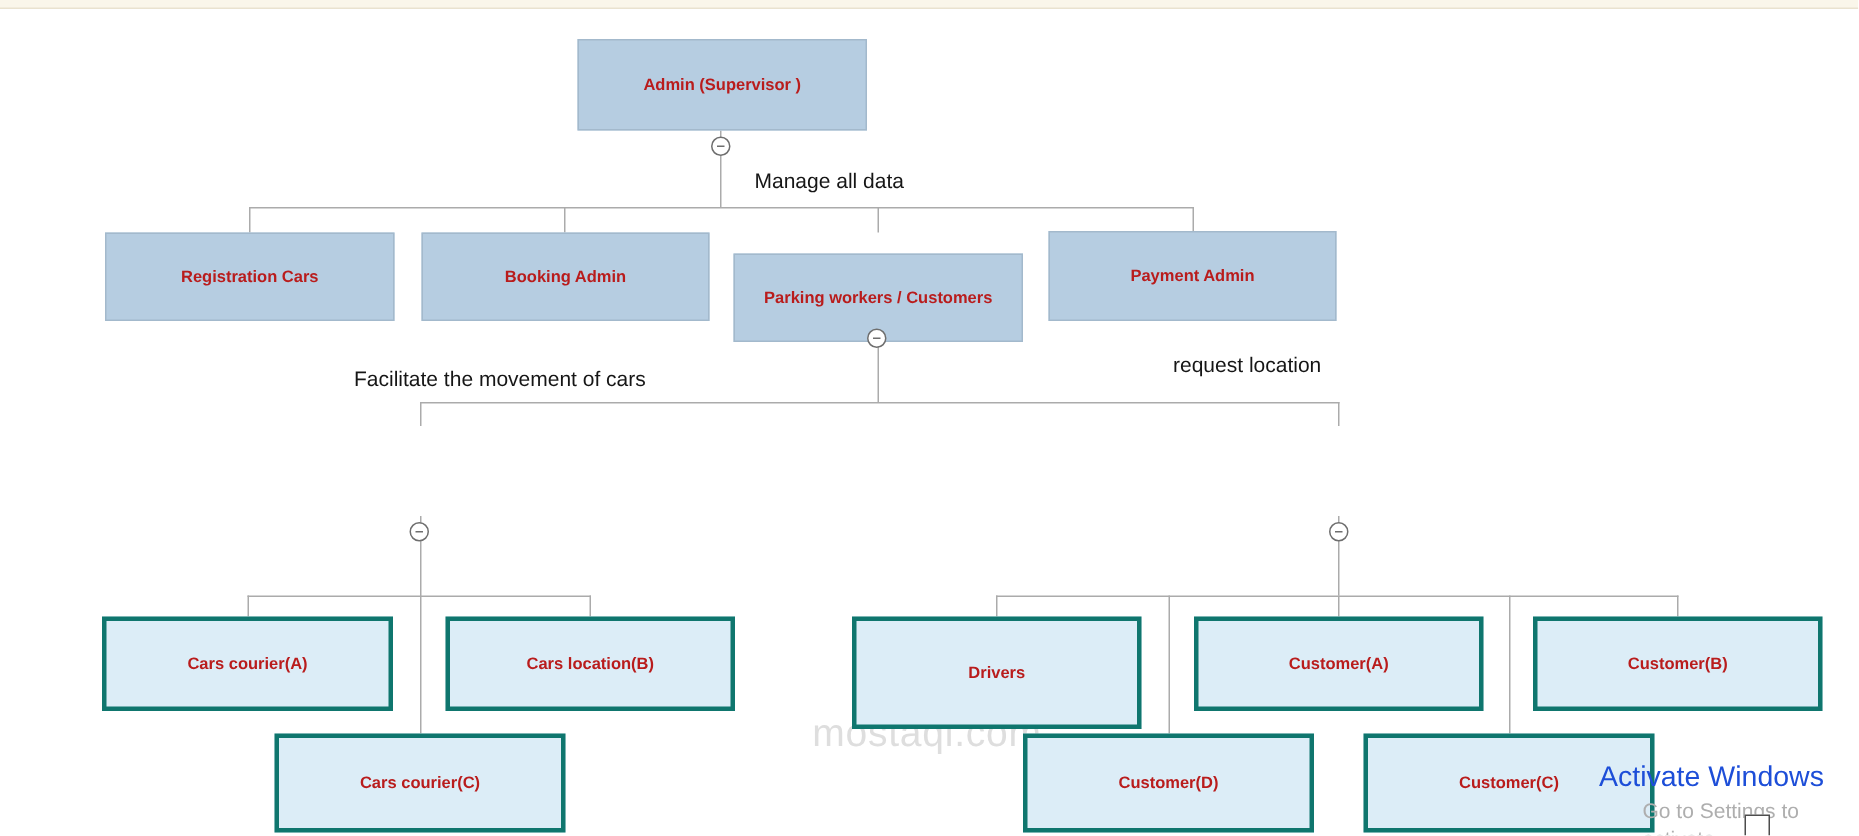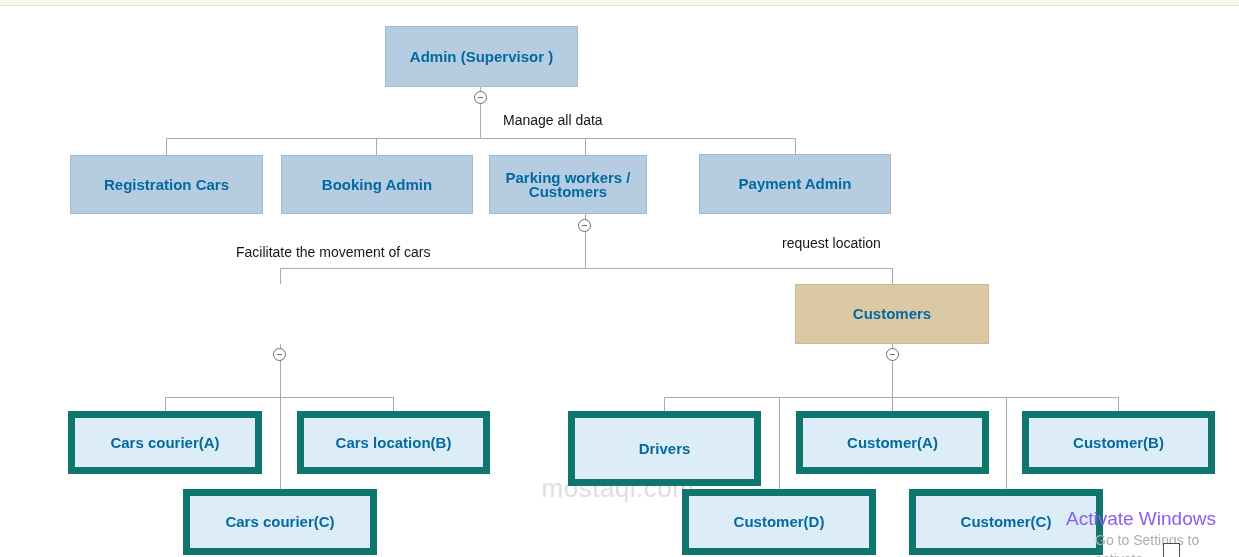--- a/index.html
+++ b/index.html
@@ -27,41 +27,41 @@
     text-align:center; z-index:1; user-select:none;
   }
   .wm-ar   { font-size:37px; line-height:42px; font-weight:bold; color:#e2e2e2; }
   .wm-site { font-size:26px; line-height:28px; color:#dedede; letter-spacing:0.5px; }
 
   .edge { position:absolute; background: var(--connector,#ababab); z-index:2; }
 
   .node {
     position:absolute; z-index:3;
     display:flex; align-items:center; justify-content:center;
-    font-weight:bold; font-size:15px; color:#0369a1;
+    font-weight:bold; font-size:11px; color:#b91c1c;
     text-align:center; line-height:14px; padding:0 8px;
   }
   .node.blue      { background: var(--node-blue,#b6cde1);      border:1px solid #a3b9cc; }
   .node.tan       { background: var(--node-tan,#dbc9a4);       border:1px solid #cdbb93; }
-  .node.lightblue { background: var(--node-lightblue,#dcedf7); border:7px solid #0f766e; }
+  .node.lightblue { background: var(--node-lightblue,#dcedf7); border:3px solid #0f766e; }
 
   .edge-label {
     position:absolute; z-index:3; font-size:14px; color:#161616;
     white-space:nowrap; background:transparent;
   }
 
   .collapse {
     position:absolute; z-index:4; width:13px; height:13px;
     background:#ffffff; border:1px solid #6e6e6e; border-radius:50%;
     display:flex; align-items:center; justify-content:center;
   }
   .minus { display:block; width:5px; height:1px; background:#6e6e6e; }
 
   .activate { position:absolute; left:1066px; top:507px; z-index:5; user-select:none; }
-  .act1 { font-size:19px; line-height:24px; color:#8b5cf6; }
+  .act1 { font-size:19px; line-height:24px; color:#1d4ed8; }
   .act2 { font-size:14px; line-height:19px; color:#aeaeae;margin-left:29px; }
 
   .stray-rect {
     position:absolute; left:1163px; top:543px; width:17px; height:18px;
     background:#ffffff; border:1px solid #4d4d4d; z-index:5;
   }
 </style>
 </head>
 <body>
 
@@ -105,30 +105,27 @@
   <div class="node blue" style="left:385px;top:26px;width:193px;height:61px">
     <span>Admin (Supervisor )</span>
   </div>
 
   <div class="node blue" style="left:70px;top:155px;width:193px;height:59px">
     <span>Registration Cars</span>
   </div>
   <div class="node blue" style="left:281px;top:155px;width:192px;height:59px">
     <span>Booking Admin</span>
   </div>
-  <div class="node blue" style="left:489px;top:155px;width:158px;height:59px">
+  <div class="node blue" style="left:489px;top:169px;width:193px;height:59px">
     <span>Parking workers / Customers</span>
   </div>
   <div class="node blue" style="left:699px;top:154px;width:192px;height:60px">
     <span>Payment Admin</span>
   </div>
 
-  <div class="node tan" style="left:795px;top:284px;width:194px;height:60px">
-    <span>Customers</span>
-  </div>
 
   <div class="node lightblue" style="left:68px;top:411px;width:194px;height:63px">
     <span>Cars courier(A)</span>
   </div>
   <div class="node lightblue" style="left:297px;top:411px;width:193px;height:63px">
     <span>Cars location(B)</span>
   </div>
   <div class="node lightblue" style="left:568px;top:411px;width:193px;height:75px">
     <span>Drivers</span>
   </div>

